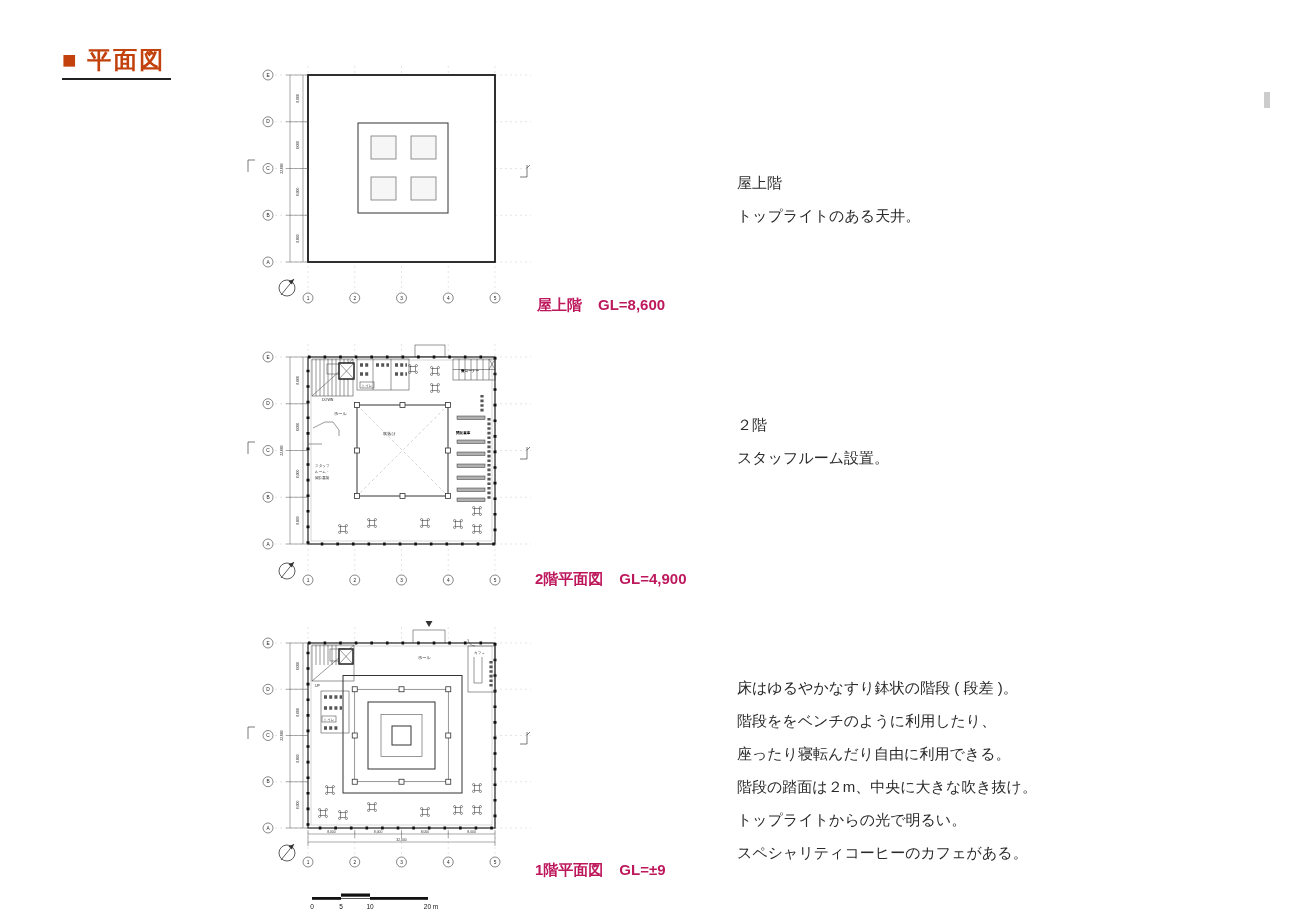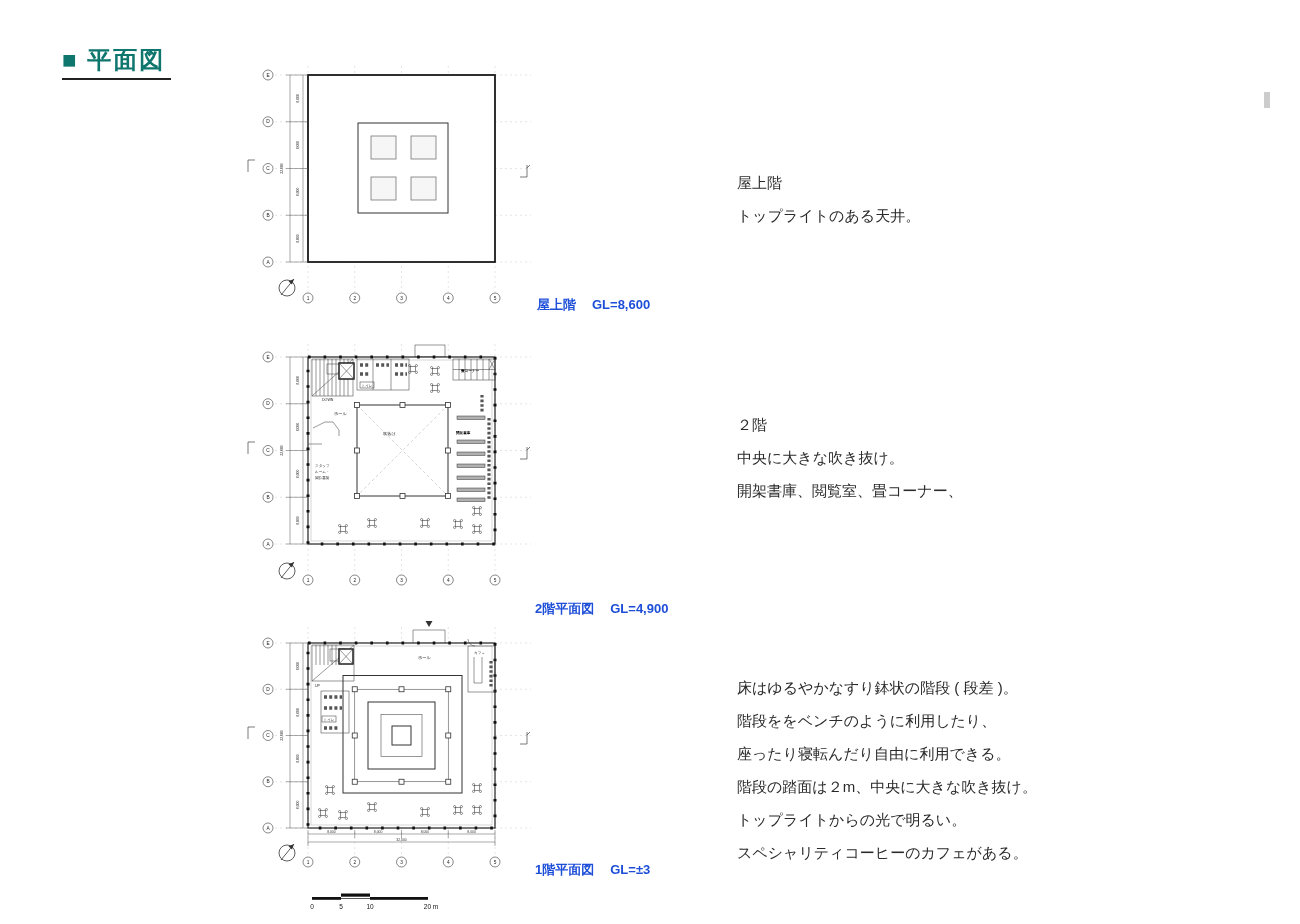--- a/index.html
+++ b/index.html
@@ -1,21 +1,21 @@
 <!DOCTYPE html>
 <html><head>
 <meta charset="utf-8">
 <style>
   html,body{margin:0;padding:0;background:#fff;}
   #sheet{position:relative;width:1300px;height:924px;background:#fff;overflow:hidden;
          font-family:"Liberation Sans","DejaVu Sans",sans-serif;color:#222;}
   .page-title{position:absolute;left:62px;top:44px;font-size:24px;font-weight:bold;
-              letter-spacing:2px;color:#0f766e;border-bottom:2.5px solid #222;padding:0 6px 2px 0;}
+              letter-spacing:2px;color:#c2410c;border-bottom:2.5px solid #222;padding:0 6px 2px 0;}
   .plan{position:absolute;}
-  .plan-caption{position:absolute;font-size:13px;font-weight:bold;color:#1d4ed8;white-space:nowrap;}
+  .plan-caption{position:absolute;font-size:15px;font-weight:bold;color:#be185d;white-space:nowrap;}
   .plan-caption .gl{margin-left:16px;}
   .note{position:absolute;font-size:15px;line-height:33px;color:#2a2a2a;white-space:nowrap;}
   .artifact{position:absolute;left:1264px;top:92px;width:6px;height:16px;background:#ccc;}
   
   svg text{font-family:"Liberation Sans","DejaVu Sans",sans-serif;fill:#222;}
   .gl-dash{stroke:#c8c8c8;stroke-width:.5;stroke-dasharray:2 3;fill:none;}
   .wall{fill:#fff;stroke:#1a1a1a;stroke-width:1.8;}
   .wall2{fill:#fff;stroke:#222;stroke-width:1.2;}
   .coldots{fill:none;stroke:#111;stroke-width:3;stroke-dasharray:2.6 12.99;}
   .wallin{fill:none;stroke:#999;stroke-width:.4;}
@@ -268,21 +268,21 @@
       <path class="fillp" d="M59,222 L53.5,224.2 L57,227.5 Z"></path>
     </g>
     <g class="sect">
         <path d="M20,102 H13 V114"></path>
       </g>
     <g class="sect">
         <path d="M285,119 H292 V107"></path>
         <path d="M292,110 l3,-3"></path>
       </g>
   </svg>
-  <div class="plan-caption" style="left:535px;top:600px">
+  <div class="plan-caption" style="left:535px;top:570px">
     <span>2階平面図</span><span class="gl">GL=4,900</span>
   </div>
 
   <svg class="plan" style="left:235px;top:615px" width="305" height="265" viewBox="0 0 305 265">
     <path class="gl-dash" d="M73,12 V241 M119.75,12 V241 M166.5,12 V241 M213.25,12 V241 M260,12 V241
          M40,28 H296 M40,74.25 H296 M40,120.5 H296 M40,166.75 H296 M40,213 H296"></path>
     <g>
       <path class="thin" d="M178,28 V15 H210 V28"></path>
       <path class="fillp" d="M190.5,6 h7 l-3.5,6 Z"></path>
     </g>
@@ -402,43 +402,42 @@
     </g>
     <g class="sect">
         <path d="M20,112 H13 V124"></path>
       </g>
     <g class="sect">
         <path d="M285,129 H292 V117"></path>
         <path d="M292,120 l3,-3"></path>
       </g>
   </svg>
   <div class="plan-caption" style="left:535px;top:861px">
-    <span>1階平面図</span><span class="gl">GL=±3</span>
+    <span>1階平面図</span><span class="gl">GL=±9</span>
   </div>
 
   <svg class="plan" style="left:300px;top:884px" width="170" height="34" viewBox="0 0 170 34">
     <line class="sline" x1="12" y1="14.5" x2="128" y2="14.5"></line>
     <rect class="sbar" x="12" y="13" width="29" height="2.8"></rect>
     <rect class="sbar" x="41" y="9.5" width="29" height="3.2"></rect>
     <rect class="sbar" x="70" y="13" width="58" height="2.8"></rect>
     <text class="t6" x="12" y="25">0</text>
     <text class="t6" x="41" y="25">5</text>
     <text class="t6" x="70" y="25">10</text>
     <text class="t6" x="131" y="25">20 m</text>
   </svg>
 
   <div class="note" style="left:737px;top:166px">
     <div>屋上階</div>
     <div>トップライトのある天井。</div>
   </div>
 
   <div class="note" style="left:737px;top:408px">
     <div>２階</div>
-    <div>中央に大きな吹き抜け。</div>
-    <div>開架書庫、閲覧室、畳コーナー、</div>
+    <div>スタッフルーム設置。</div>
   </div>
 
   <div class="note" style="left:737px;top:671px">
     <div>床はゆるやかなすり鉢状の階段 ( 段差 )。</div>
     <div>階段ををベンチのように利用したり、</div>
     <div>座ったり寝転んだり自由に利用できる。</div>
     <div>階段の踏面は２m、中央に大きな吹き抜け。</div>
     <div>トップライトからの光で明るい。</div>
     <div>スペシャリティコーヒーのカフェがある。</div>
   </div>

